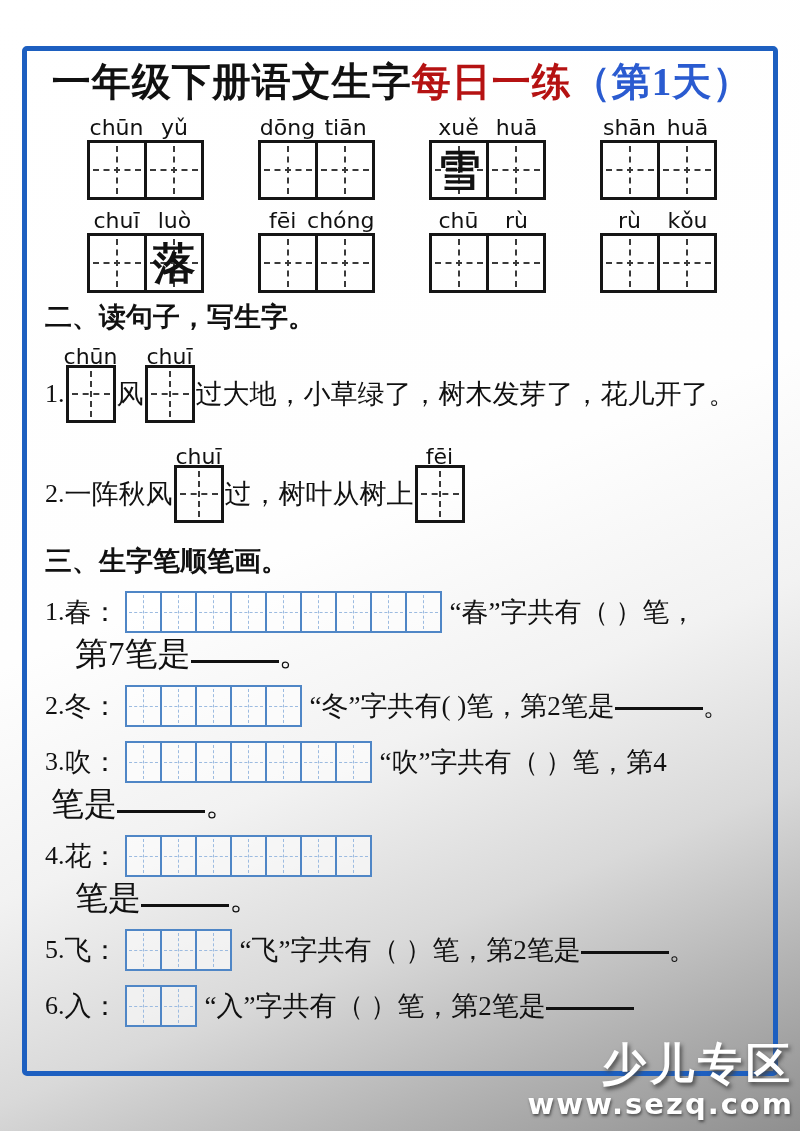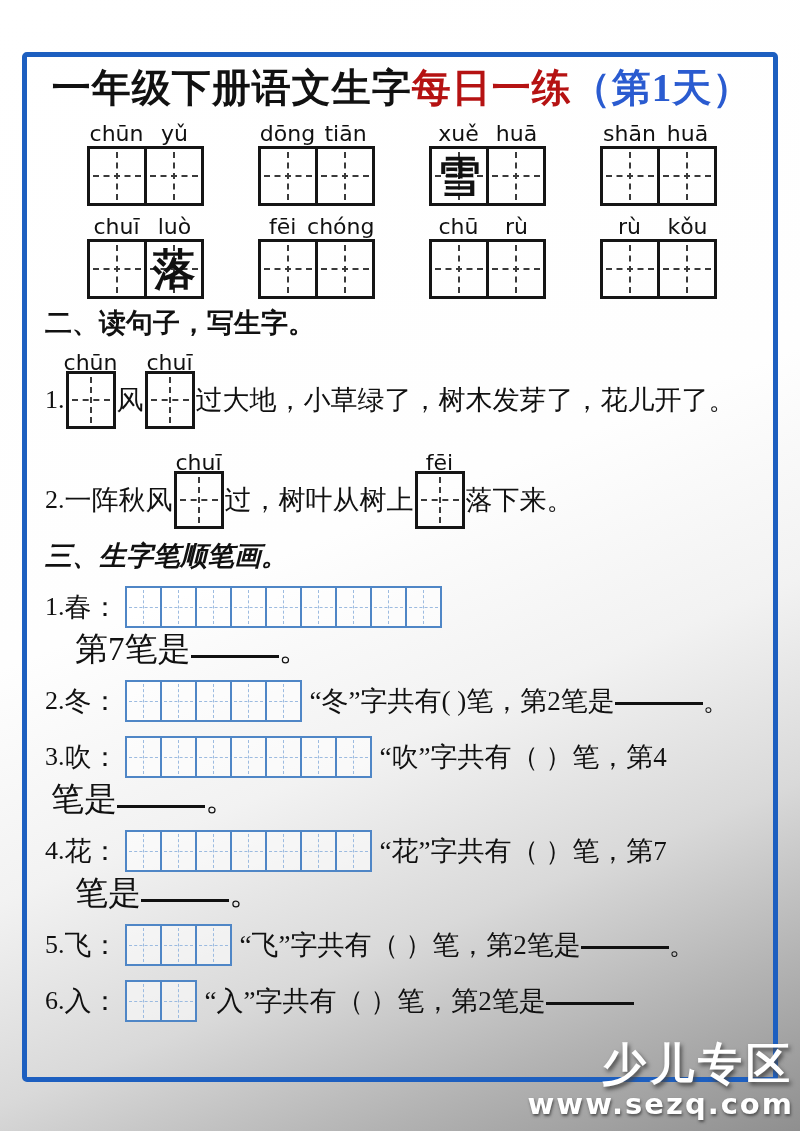--- a/index.html
+++ b/index.html
@@ -2,21 +2,21 @@
 <html><head>
 <meta charset="utf-8">
 <style>
   html,body{margin:0;padding:0;}
   .canvas{
     position:relative;width:800px;height:1131px;overflow:hidden;
     background:linear-gradient(158deg,#ffffff 0%,#fefefe 46%,#f2f2f2 62%,#d9d9d9 76%,#b3b3b3 88%,#8f8f8f 100%);
     font-family:"Liberation Serif","DejaVu Serif",serif;color:#111;
   }
   .frame{
-    position:absolute;left:22px;top:52px;width:756px;height:1030px;
+    position:absolute;left:22px;top:46px;width:756px;height:1030px;
     border:5px solid #1d5fc0;border-radius:5px;box-sizing:border-box;
     padding:4px 14px 0 18px;overflow:hidden;
   }
   .title{margin:2px 0 0;text-align:center;font-size:39px;font-weight:bold;letter-spacing:1px;white-space:nowrap;line-height:50px;}
   .t-red{color:#b51212;}
   .t-blue{color:#2a5bd0;}
   .sec-head{font-size:27px;font-weight:bold;margin-top:12px;line-height:32px;}
 
   
   .s1-row{display:flex;justify-content:space-between;padding:0 42px;margin-top:8px;}
@@ -203,39 +203,39 @@
         <span>一阵秋风</span>
         <span class="boxwrap">
           <span class="py-label">chuī</span>
           <span class="sbox"></span>
         </span>
         <span>过，树叶从树上</span>
         <span class="boxwrap">
           <span class="py-label">fēi</span>
           <span class="sbox"></span>
         </span>
-        <span>落下来。</span>
-    </div>
-
-    <div class="sec-head" style="margin-top:11px;font-style:italic;">三、生字笔顺笔画。</div>
+    </div>
+
+    <div class="sec-head" style="margin-top:22px;">三、生字笔顺笔画。</div>
 
     <div class="s3-item">
       <span class="s3-num">1.</span>
         <span>春：</span>
         <span class="bgrid">
           <span class="bcell"></span>
           <span class="bcell"></span>
           <span class="bcell"></span>
           <span class="bcell"></span>
           <span class="bcell"></span>
           <span class="bcell"></span>
           <span class="bcell"></span>
           <span class="bcell"></span>
           <span class="bcell"></span>
         </span>
+        <span>“春”字共有（      ）笔，</span>
     </div>
     <div class="s3-cont">
       <span>第7笔是</span><span class="blank"></span><span>。</span>
     </div>
 
     <div class="s3-item">
       <span class="s3-num">2.</span>
         <span>冬：</span>
         <span class="bgrid">
           <span class="bcell"></span>
@@ -272,21 +272,20 @@
         <span>花：</span>
         <span class="bgrid">
           <span class="bcell"></span>
           <span class="bcell"></span>
           <span class="bcell"></span>
           <span class="bcell"></span>
           <span class="bcell"></span>
           <span class="bcell"></span>
           <span class="bcell"></span>
         </span>
-        <span>“花”字共有（      ）笔，第7</span>
     </div>
     <div class="s3-cont">
       <span>笔是</span><span class="blank"></span><span>。</span>
     </div>
 
     <div class="s3-item">
       <span class="s3-num">5.</span>
         <span>飞：</span>
         <span class="bgrid">
           <span class="bcell"></span>

